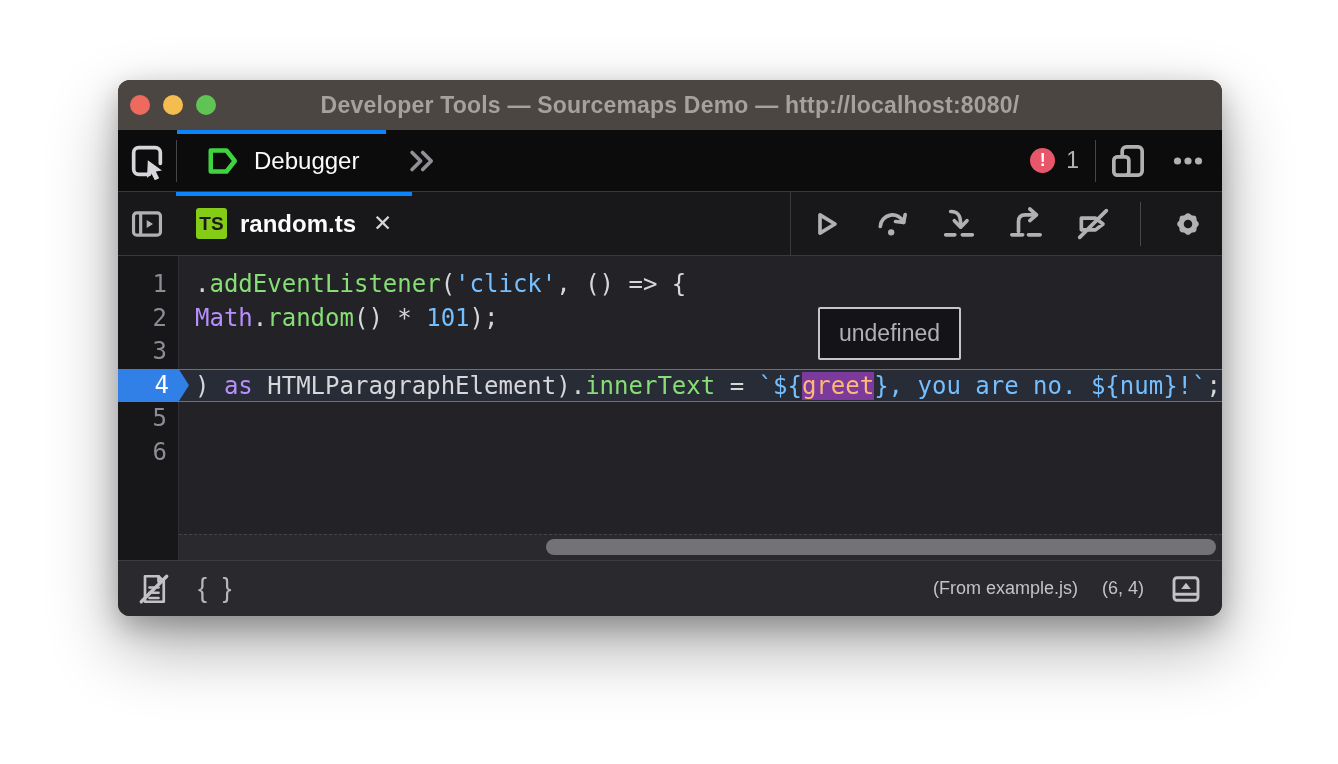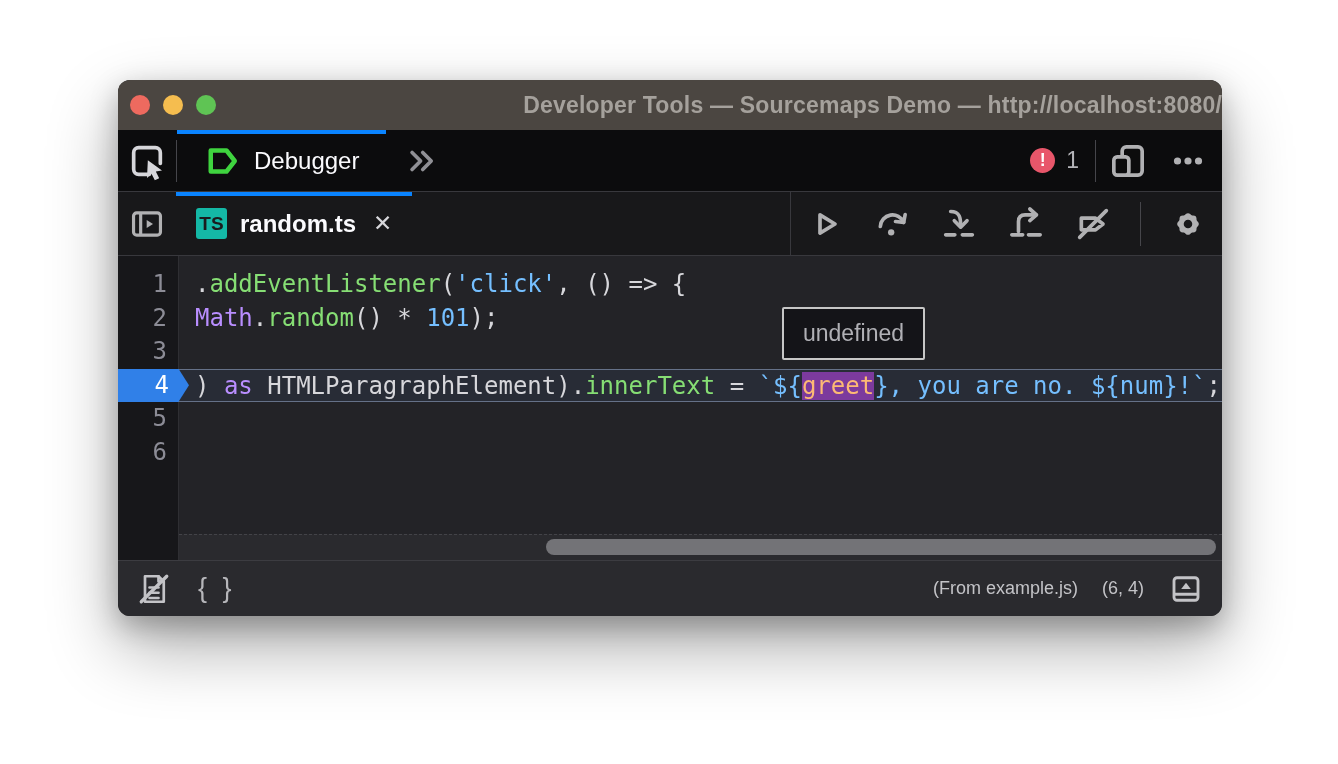--- a/index.html
+++ b/index.html
@@ -4,62 +4,62 @@
 <style>
   html,body{margin:0;padding:0;}
   body{width:1338px;height:764px;background:#ffffff;font-family:"Liberation Sans",sans-serif;overflow:hidden;position:relative;}
   .window{position:absolute;left:118px;top:80px;width:1104px;height:536px;border-radius:12px;background:#232327;
     box-shadow:0 30px 70px rgba(0,0,0,.33),0 10px 28px rgba(0,0,0,.25);overflow:hidden;display:flex;flex-direction:column;}
   
   .titlebar{flex:none;height:50px;background:#4b4641;display:flex;align-items:center;position:relative;}
   .lights{position:absolute;left:12px;top:15px;display:flex;gap:13px;}
   .light{width:20px;height:20px;border-radius:50%;}
   .light.red{background:#ee6a5f}.light.yellow{background:#f5bd4f}.light.green{background:#5fc454}
-  .title{flex:1;text-align:right;font-size:23px;font-weight:bold;color:#a5a19c;letter-spacing:.2px;}
+  .title{flex:1;text-align:center;font-size:23px;font-weight:bold;color:#a5a19c;letter-spacing:.2px;}
   
   .toolbar{flex:none;height:62px;background:#0c0c0d;display:flex;align-items:center;border-bottom:1px solid #38383d;box-sizing:border-box;}
   .icon-btn{display:flex;align-items:center;justify-content:center;background:none;border:none;padding:0;cursor:default;}
   .pick-btn{width:58px;height:100%;}
   .vsep{width:1px;height:42px;background:#46464b;flex:none;}
   .tool-tab{height:100%;display:flex;align-items:center;gap:14px;padding:0 27px;position:relative;color:#b1b1b3;font-size:24px;background:none;border:none;}
   .tool-tab.active{color:#fbfbfe;}
   .tool-tab.active::before{content:"";position:absolute;top:0;left:0;right:0;height:4px;background:var(--accent-blue,#0a84ff);}
   .chevron-btn{margin-left:16px;width:40px;height:100%;}
   .spacer{flex:1;}
   .error-badge{display:flex;align-items:center;gap:11px;margin-right:16px;}
   .err-circle{width:25px;height:25px;border-radius:50%;background:var(--error-red,#e8566a);color:#fff;font-weight:bold;font-size:18px;display:flex;align-items:center;justify-content:center;}
   .err-count{color:#b4b4b8;font-size:23px;}
   .resp-btn{width:64px;height:100%;}
   .meatball-btn{width:56px;height:100%;margin-right:6px;}
   
   .tabbar{flex:none;height:64px;background:#18181a;display:flex;align-items:stretch;border-bottom:1px solid #38383d;box-sizing:border-box;}
   .pane-toggle{width:58px;flex:none;}
   .source-tab{display:flex;align-items:center;gap:13px;padding:0 20px;position:relative;background:none;border:none;}
   .source-tab::before{content:"";position:absolute;top:0;left:0;right:0;height:4px;background:var(--accent-blue,#0a84ff);}
-  .ts-badge{width:31px;height:31px;background:#14b8a6;color:#1b1b1d;font-weight:bold;font-size:19px;border-radius:3px;display:flex;align-items:center;justify-content:center;font-family:"Liberation Sans",sans-serif;}
+  .ts-badge{width:31px;height:31px;background:#84cc16;color:#1b1b1d;font-weight:bold;font-size:19px;border-radius:3px;display:flex;align-items:center;justify-content:center;font-family:"Liberation Sans",sans-serif;}
   .tab-label{color:#fbfbfe;font-size:24px;font-weight:600;}
   .tab-close{color:#d7d7db;font-size:23px;margin-left:4px;background:none;border:none;padding:0;}
   .dbg-controls{display:flex;align-items:center;padding:0 14px;gap:27px;border-left:1px solid #38383d;}
   .ctrl-btn{width:40px;height:40px;}
   .gear-sep{width:1px;height:44px;background:#46464b;}
   
   .editor{flex:1;position:relative;background:#232327;overflow:hidden;}
   .gutter-strip{position:absolute;left:0;top:0;bottom:0;width:60px;background:#17171a;border-right:1px solid #2f2f33;}
   .code-lines{position:absolute;left:0;right:0;top:0;padding-top:12px;font-family:"DejaVu Sans Mono",monospace;font-size:24px;line-height:33.5px;white-space:pre;}
   .code-row{display:flex;height:33.5px;position:relative;}
   .gutter-cell{width:60px;flex:none;color:#8c8c96;text-align:right;padding-right:11px;box-sizing:border-box;position:relative;z-index:2;overflow:visible;}
   .code-cell{flex:1;padding-left:17px;color:#d7d7db;box-sizing:border-box;overflow:hidden;}
   .code-row.paused .code-cell{background:rgba(116,165,255,.07);border-top:1px solid rgba(152,172,204,.55);border-bottom:1px solid rgba(152,172,204,.55);}
   .pause-marker{position:absolute;left:0;top:0;width:71px;height:33.5px;background:#3080e8;
     clip-path:polygon(0 0,85% 0,100% 50%,85% 100%,0 100%);color:#fff;text-align:right;padding-right:20px;box-sizing:border-box;}
   .tok.fn{color:var(--code-green,#86de74);}
   .tok.kw{color:var(--code-purple,#b98eff);}
   .tok.str,.tok.num{color:var(--code-blue,#75bfff);}
   .tok.hl{background:var(--token-highlight,#7c3a9d);color:#fdba74;}
-  .preview-tooltip{position:absolute;left:664px;top:51px;z-index:6;background:#141418;border:2px solid #c6c6c6;border-radius:2px;
+  .preview-tooltip{position:absolute;left:700px;top:51px;z-index:6;background:#141418;border:2px solid #c6c6c6;border-radius:2px;
     color:#b0b0b5;font-size:23px;padding:11px 19px;font-family:"Liberation Sans",sans-serif;}
   .hscroll{position:absolute;left:61px;right:0;bottom:0;height:26px;background:#2a2a2e;border-top:1px dashed #434348;box-sizing:border-box;}
   .hthumb{position:absolute;left:367px;top:4px;width:670px;height:16px;border-radius:8px;background:#737377;}
   
   .statusbar{flex:none;height:56px;background:#2a2a2e;border-top:1px solid #3c3c41;box-sizing:border-box;display:flex;align-items:center;padding:0 18px;gap:26px;}
   .pp-label{color:#b6b6ba;font-size:27px;letter-spacing:4px;}
   .sb-right{margin-left:auto;display:flex;align-items:center;gap:24px;color:#c3c3c7;font-size:18px;}
   svg{display:block;}
 </style>
 </head>

